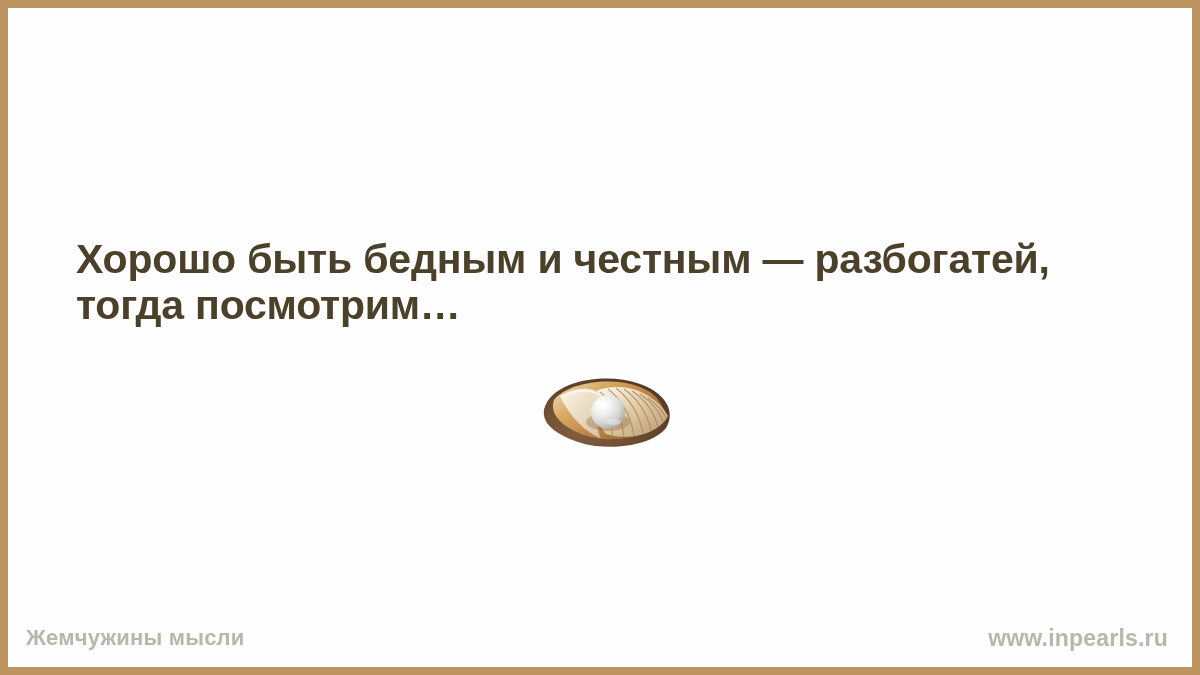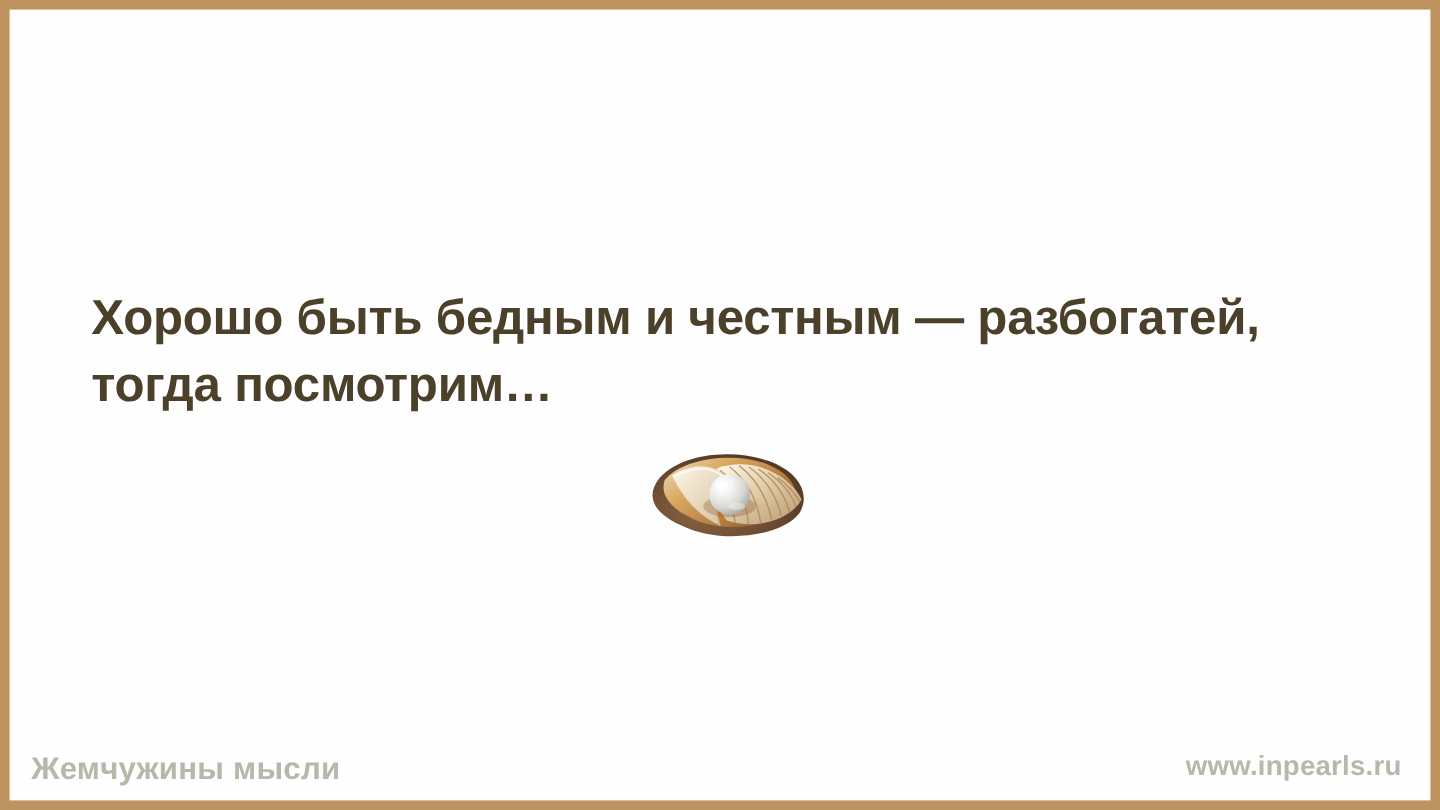--- a/index.html
+++ b/index.html
@@ -24,21 +24,21 @@
   }
 
   
   #quote {
     position: absolute;
     left: 68px;
     top: 228px;
     width: 1070px;
     font-size: 41px;
     font-weight: bold;
-    line-height: 56px;
+    line-height: 46px;
     letter-spacing: -0.2px;
     color: #4b4029;
     white-space: pre-wrap;
   }
 
   
   #shell-figure {
     position: absolute;
     left: 528px;
     top: 362px;
@@ -49,21 +49,21 @@
     display: block;
     width: 144px;
     height: 82px;
   }
 
   
   #footer-left {
     position: absolute;
     left: 18px;
     top: 617px;
-    font-size: 26px;
+    font-size: 22px;
     font-weight: bold;
     color: #b9b6aa;
     letter-spacing: 0.2px;
   }
   #footer-right {
     position: absolute;
     right: 24px;
     top: 617px;
     font-size: 23px;
     font-weight: bold;

